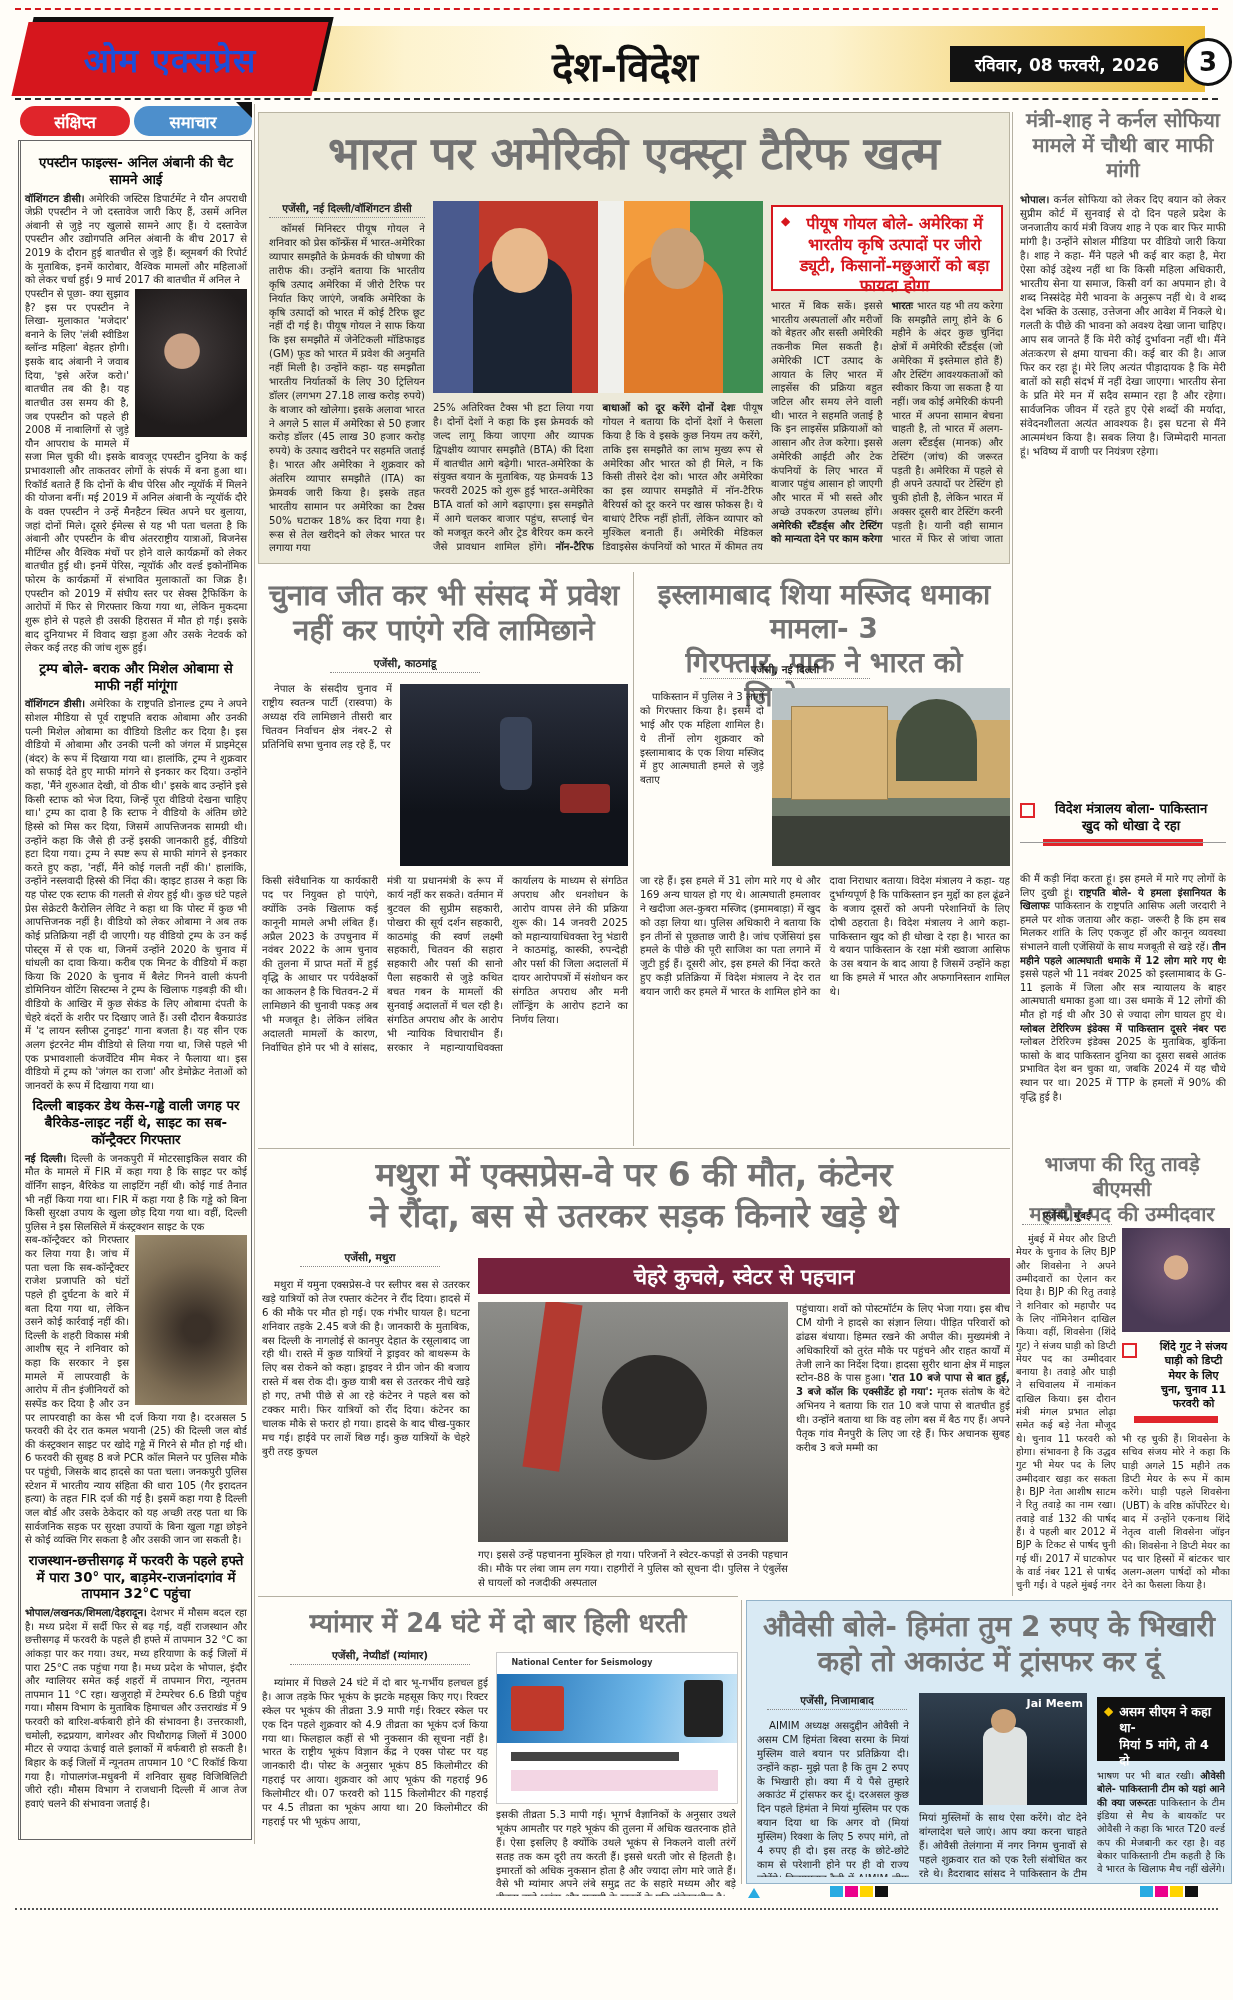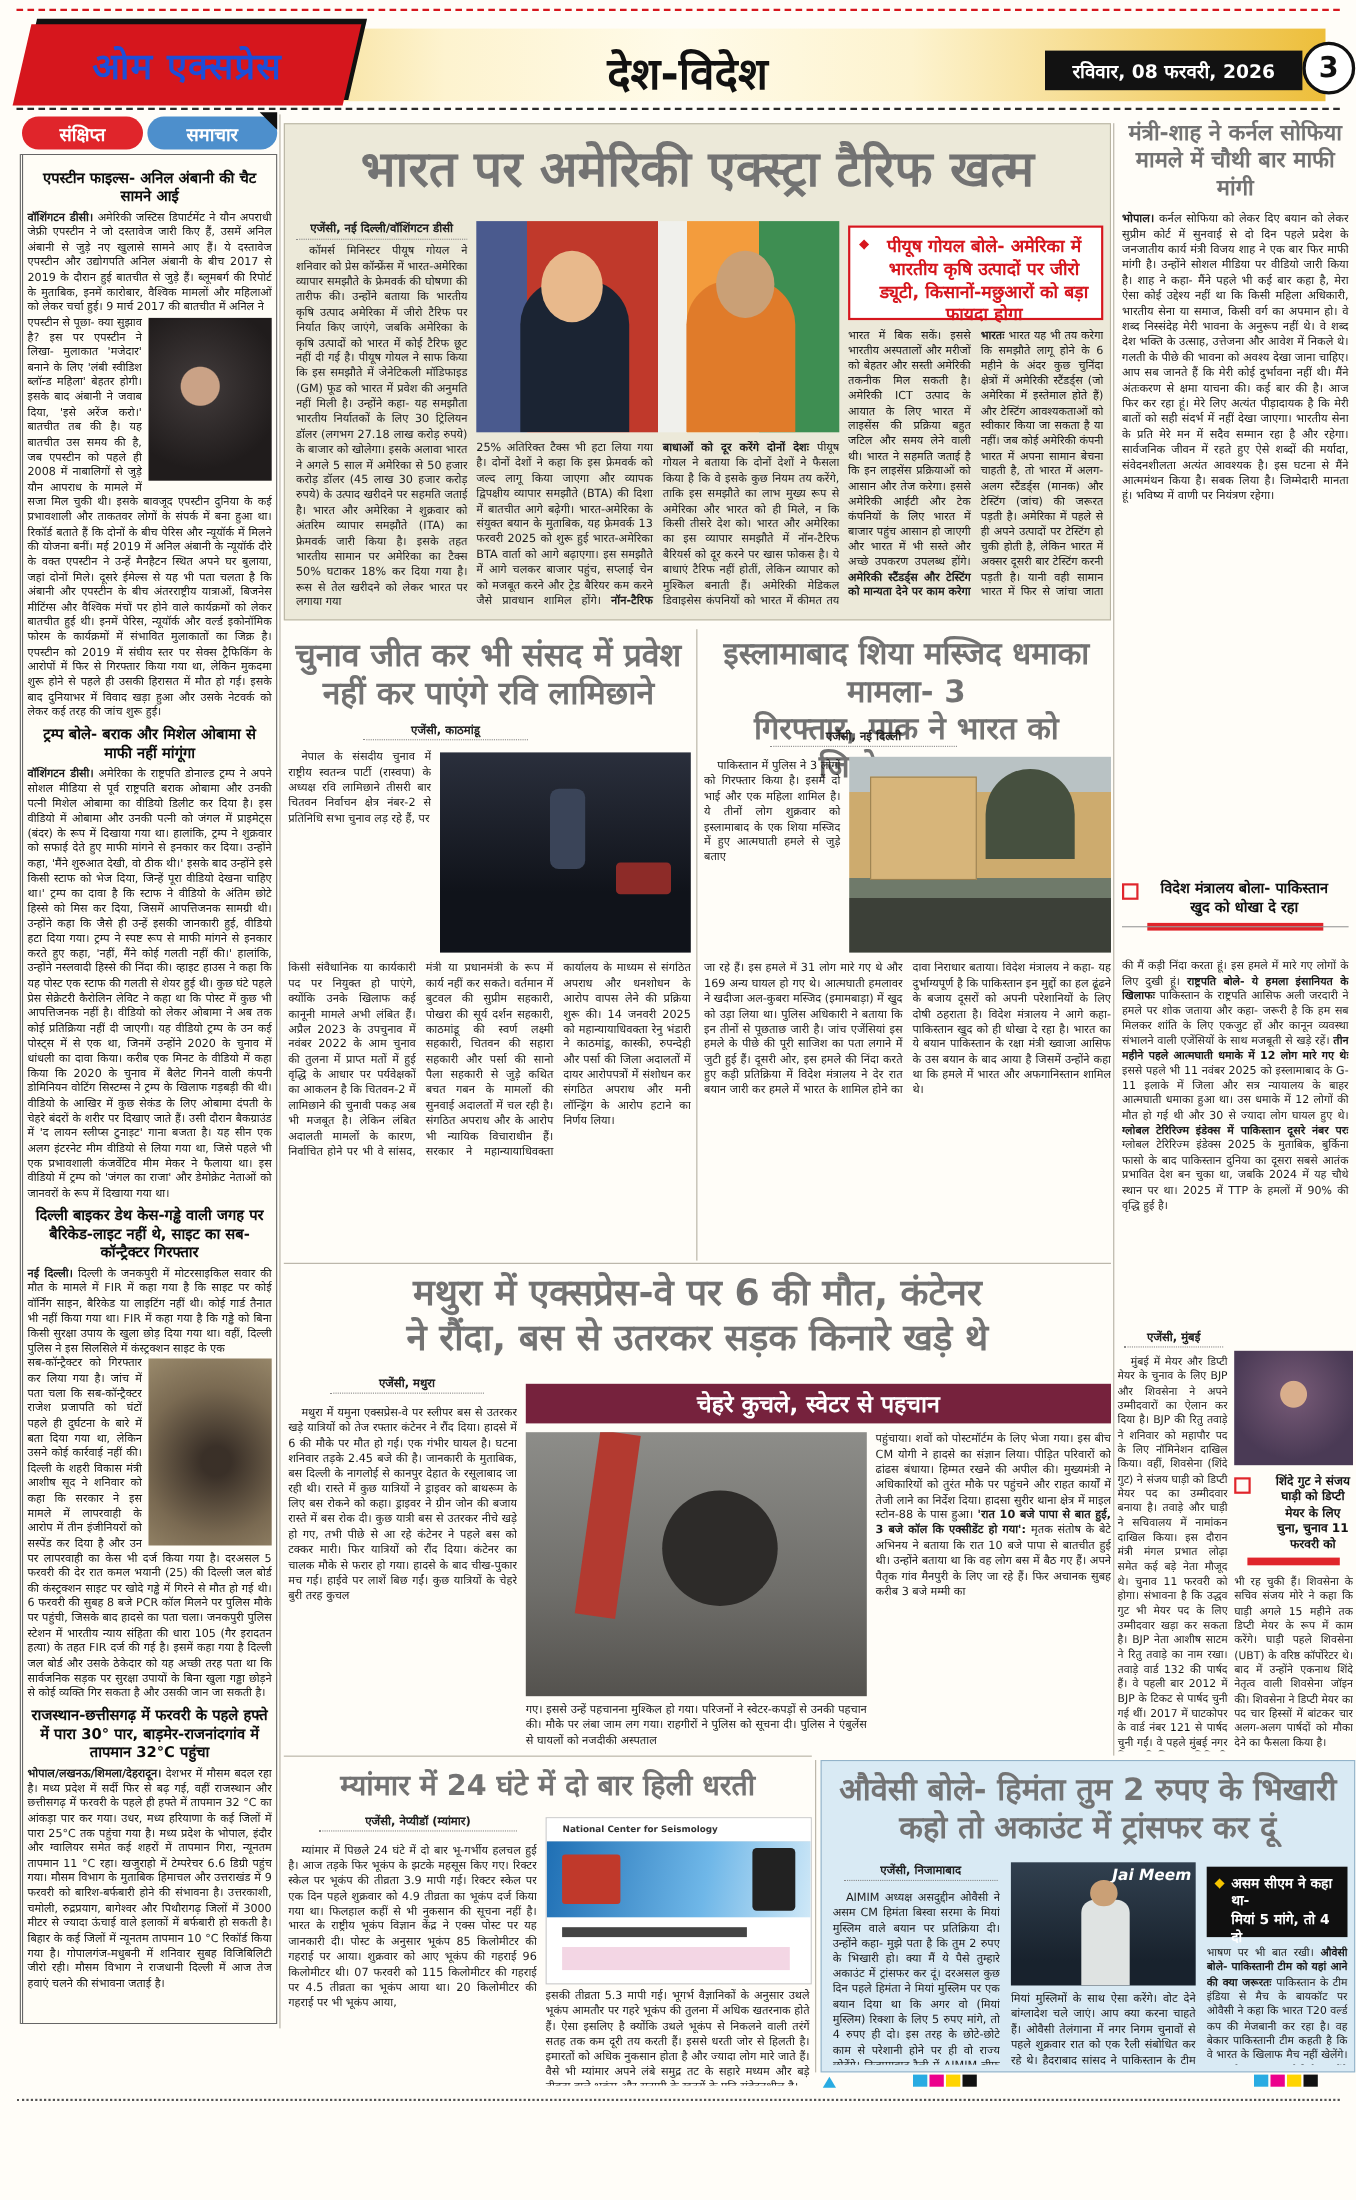--- a/index.html
+++ b/index.html
@@ -265,20 +265,24 @@
   </div>
   <div class="t" style="left:478px;top:1548px;width:310px;height:46px;">
     <span>गए। इससे उन्हें पहचानना मुश्किल हो गया। परिजनों ने स्वेटर-कपड़ों से उनकी पहचान की। मौके पर लंबा जाम लग गया। राहगीरों ने पुलिस को सूचना दी। पुलिस ने एंबुलेंस से घायलों को नजदीकी अस्पताल</span>
   </div>
   <div class="t" style="left:796px;top:1302px;width:214px;height:292px;">
     <span>पहुंचाया। शवों को पोस्टमॉर्टम के लिए भेजा गया। इस बीच CM योगी ने हादसे का संज्ञान लिया। पीड़ित परिवारों को ढांढस बंधाया। हिम्मत रखने की अपील की। मुख्यमंत्री ने अधिकारियों को तुरंत मौके पर पहुंचने और राहत कार्यों में तेजी लाने का निर्देश दिया। हादसा सुरीर थाना क्षेत्र में माइल स्टोन-88 के पास हुआ। </span>
     <b>'रात 10 बजे पापा से बात हुई, 3 बजे कॉल कि एक्सीडेंट हो गया': </b>
     <span>मृतक संतोष के बेटे अभिनय ने बताया कि रात 10 बजे पापा से बातचीत हुई थी। उन्होंने बताया था कि वह लोग बस में बैठ गए हैं। अपने पैतृक गांव मैनपुरी के लिए जा रहे हैं। फिर अचानक सुबह करीब 3 बजे मम्मी का</span>
   </div>
 
+  <div class="h-big" style="left:1016px;top:1152px;width:212px;font-size:20px;line-height:1.25;">
+    <span>भाजपा की रितु तावड़े बीएमसी</span><br>
+    <span>महापौर पद की उम्मीदवार</span>
+  </div>
   <div class="byline abs" style="left:1022px;top:1208px;width:90px;">एजेंसी, मुंबई</div>
   <div class="t" style="left:1016px;top:1232px;width:100px;height:360px;font-size:9.8px;">
     <p>मुंबई में मेयर और डिप्टी मेयर के चुनाव के लिए BJP और शिवसेना ने अपने उम्मीदवारों का ऐलान कर दिया है। BJP की रितु तवाड़े ने शनिवार को महापौर पद के लिए नॉमिनेशन दाखिल किया। वहीं, शिवसेना (शिंदे गुट) ने संजय घाड़ी को डिप्टी मेयर पद का उम्मीदवार बनाया है। तवाड़े और घाड़ी ने सचिवालय में नामांकन दाखिल किया। इस दौरान मंत्री मंगल प्रभात लोढ़ा समेत कई बड़े नेता मौजूद थे। चुनाव 11 फरवरी को होगा। संभावना है कि उद्धव गुट भी मेयर पद के लिए उम्मीदवार खड़ा कर सकता है। BJP नेता आशीष साटम ने रितु तवाड़े का नाम रखा। तवाड़े वार्ड 132 की पार्षद हैं। वे पहली बार 2012 में BJP के टिकट से पार्षद चुनी गई थीं। 2017 में घाटकोपर के वार्ड नंबर 121 से पार्षद चुनी गईं। वे पहले मुंबई नगर निगम की शिक्षण समिति की अध्यक्ष</p>
   </div>
   <div class="photo ph-ritu" style="left:1122px;top:1228px;width:108px;height:104px;"></div>
   <div class="subbox" style="left:1122px;top:1340px;width:108px;">
     <div class="row">
       <span class="redsq"></span>
       <span class="sbt" style="font-size:11px;">शिंदे गुट ने संजय घाड़ी को डिप्टी मेयर के लिए चुना, चुनाव 11 फरवरी को</span>
     </div>
@@ -309,21 +313,21 @@
   <div class="ow-box">
     <div class="h-big" style="left:0;top:8px;width:100%;font-size:28px;line-height:1.25;position:absolute;">
       <span>औवेसी बोले- हिमंता तुम 2 रुपए के भिखारी</span><br>
       <span>कहो तो अकाउंट में ट्रांसफर कर दूं</span>
     </div>
     <div class="byline abs" style="left:20px;top:92px;width:140px;">एजेंसी, निजामाबाद</div>
     <div class="t" style="left:10px;top:118px;width:152px;height:158px;">
       <p>AIMIM अध्यक्ष असदुद्दीन ओवैसी ने असम CM हिमंता बिस्वा सरमा के मियां मुस्लिम वाले बयान पर प्रतिक्रिया दी। उन्होंने कहा- मुझे पता है कि तुम 2 रुपए के भिखारी हो। क्या मैं ये पैसे तुम्हारे अकाउंट में ट्रांसफर कर दूं। दरअसल कुछ दिन पहले हिमंता ने मियां मुस्लिम पर एक बयान दिया था कि अगर वो (मियां मुस्लिम) रिक्शा के लिए 5 रुपए मांगे, तो 4 रुपए ही दो। इस तरह के छोटे-छोटे काम से परेशानी होने पर ही वो राज्य छोड़ेंगे। निजामाबाद रैली में AIMIM चीफ ने कहा कि संविधान सबको बराबर का हक देता है। पीएम हो या सीएम, किसी के साथ भेदभाव नहीं होना चाहिए। लेकिन हिमंता कहते हैं कि</p>
     </div>
     <div class="photo ph-owaisi" style="left:172px;top:92px;width:168px;height:112px;position:absolute;">
-      <div class="ph-label" style="right:4px;top:4px;font-size:14px;font-style:italic;">Jai Meem</div>
+      <div class="ph-label" style="right:4px;top:4px;font-size:11px;">Jai Meem</div>
       <div class="abs" style="left:38%;top:30%;width:26%;height:70%;background:#dfe3e2;border-radius:12px 12px 0 0;"></div>
       <div class="abs" style="left:43%;top:14%;width:15%;height:22%;background:#caa076;border-radius:50%;"></div>
     </div>
     <div class="t" style="left:172px;top:210px;width:168px;height:66px;">
       <span>मियां मुस्लिमों के साथ ऐसा करेंगे। वोट देने बांग्लादेश चले जाएं। आप क्या करना चाहते हैं। ओवैसी तेलंगाना में नगर निगम चुनावों से पहले शुक्रवार रात को एक रैली संबोधित कर रहे थे। हैदराबाद सांसद ने पाकिस्तान के टीम इंडिया से मैच के बायकॉट, एमएम नरवण की अनपब्लिश किताब, पीएम के राज्यसभा में दिए</span>
     </div>
     <div class="blackbox" style="position:absolute;left:350px;top:96px;width:128px;height:64px;">
       <span class="ydia">◆</span>
       <span class="bbt">
         <span>असम सीएम ने कहा था-</span><br>

